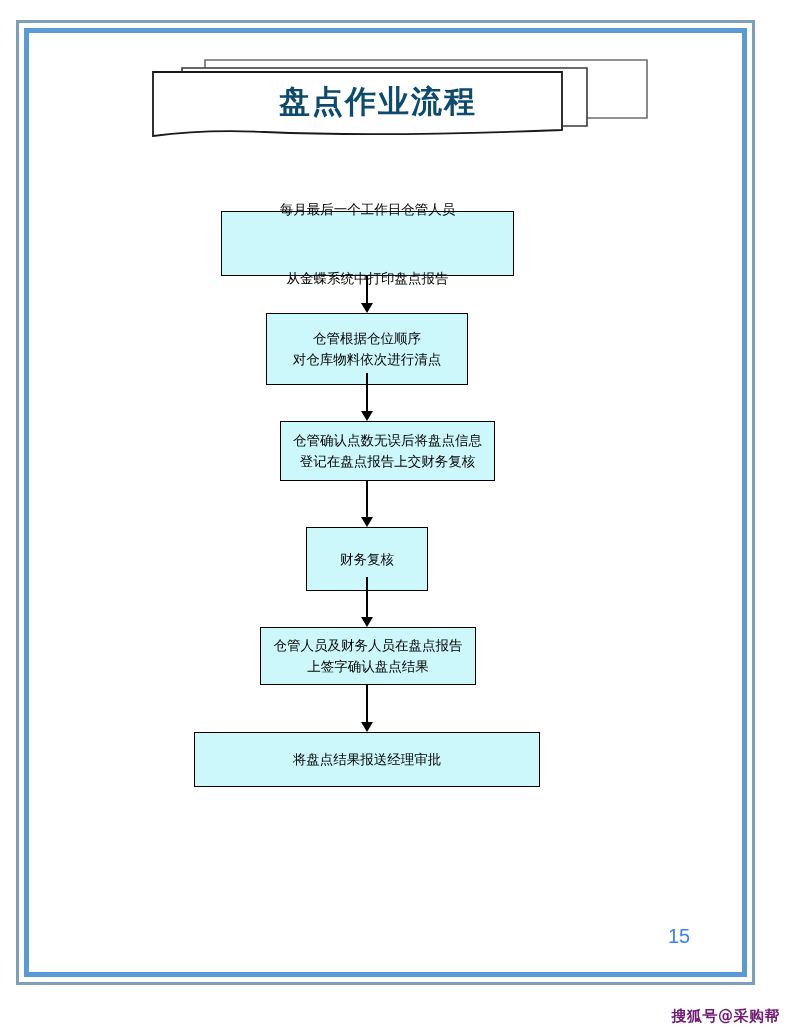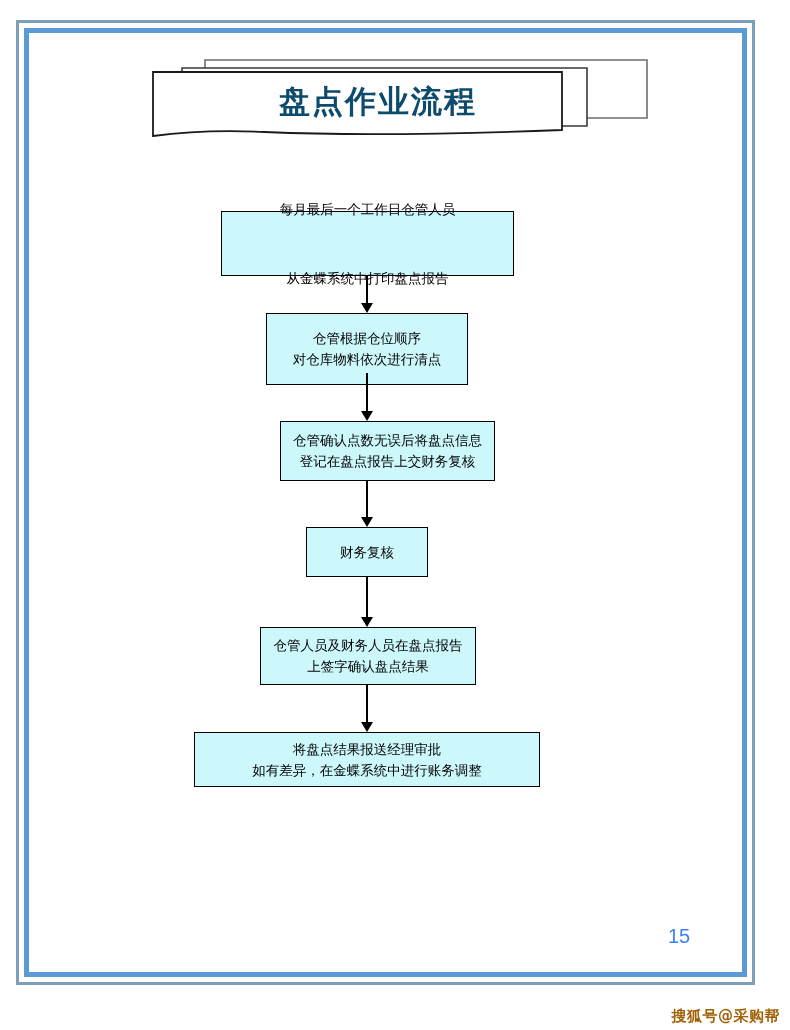--- a/index.html
+++ b/index.html
@@ -87,21 +87,21 @@
     color: #000000;
     text-align: center;
     white-space: nowrap;
   }
   .flow-node .line { display: block; }
 
   
   #node-1 { left: 221px; top: 211px; width: 293px; height: 65px; gap: 48px; }
   #node-2 { left: 266px; top: 313px; width: 202px; height: 72px; }
   #node-3 { left: 260px; top: 421px; width: 215px; height: 60px; margin-left: 20px; }
-  #node-4 { left: 306px; top: 527px; width: 122px; height: 50px; }
+  #node-4 { left: 306px; top: 527px; width: 122px; height: 64px; }
   #node-5 { left: 260px; top: 627px; width: 216px; height: 58px; }
   #node-6 { left: 194px; top: 732px; width: 346px; height: 55px; }
 
   
   .connector {
     position: absolute;
     left: 366px;
     width: 2px;
     background: #000000;
   }
@@ -137,21 +137,21 @@
   }
 
   
   #watermark {
     position: absolute;
     right: 10px;
     bottom: 4px;
     font-family: "DejaVu Sans", "Liberation Sans", sans-serif;
     font-size: 15px;
     font-weight: bold;
-    color: #a16207;
+    color: #701a75;
     letter-spacing: 0.5px;
     white-space: nowrap;
   }
 </style>
 </head>
 <body>
 
 <div id="page-frame-outer"></div>
 <div id="page-frame-inner"></div>
 
@@ -203,20 +203,19 @@
   <div class="flow-node" id="node-5">
     <span class="line">仓管人员及财务人员在盘点报告</span>
     <span class="line">上签字确认盘点结果</span>
   </div>
 
   <div class="connector" id="conn-5"></div>
   <div class="arrowhead" id="arrow-5"></div>
 
   <div class="flow-node" id="node-6">
     <span class="line">将盘点结果报送经理审批</span>
-    <span class="line">如有差异，在金蝶系统中进行账务调整</span>
   </div>
 
 </div>
 
 <div id="page-number">15</div>
 
 <div id="watermark">搜狐号@采购帮</div>
 
 </body></html>

